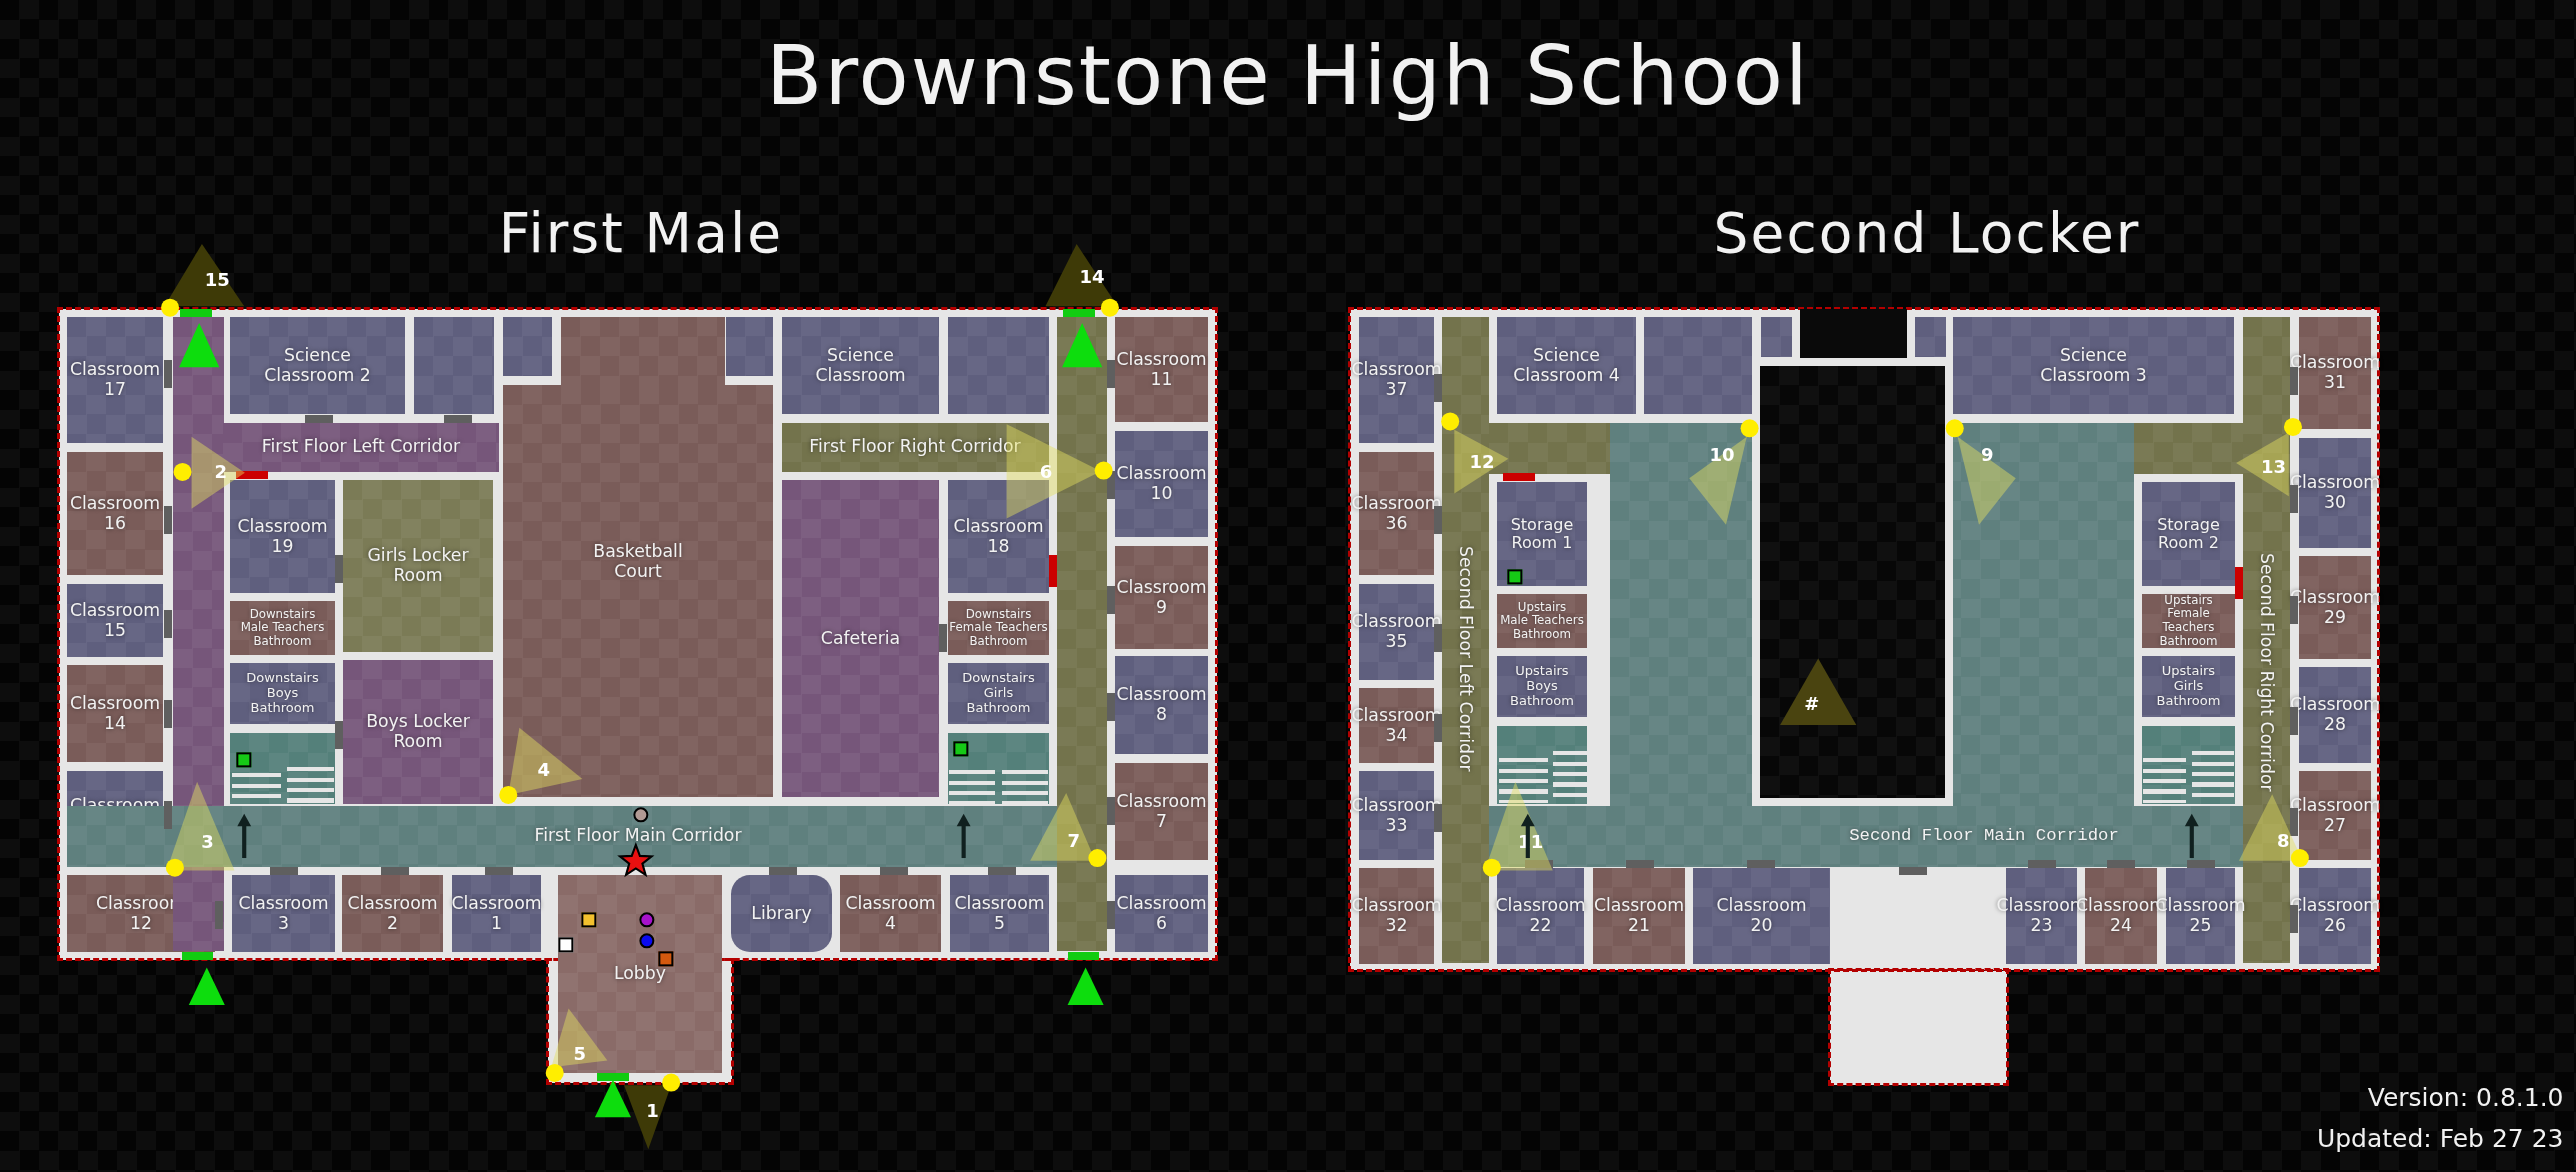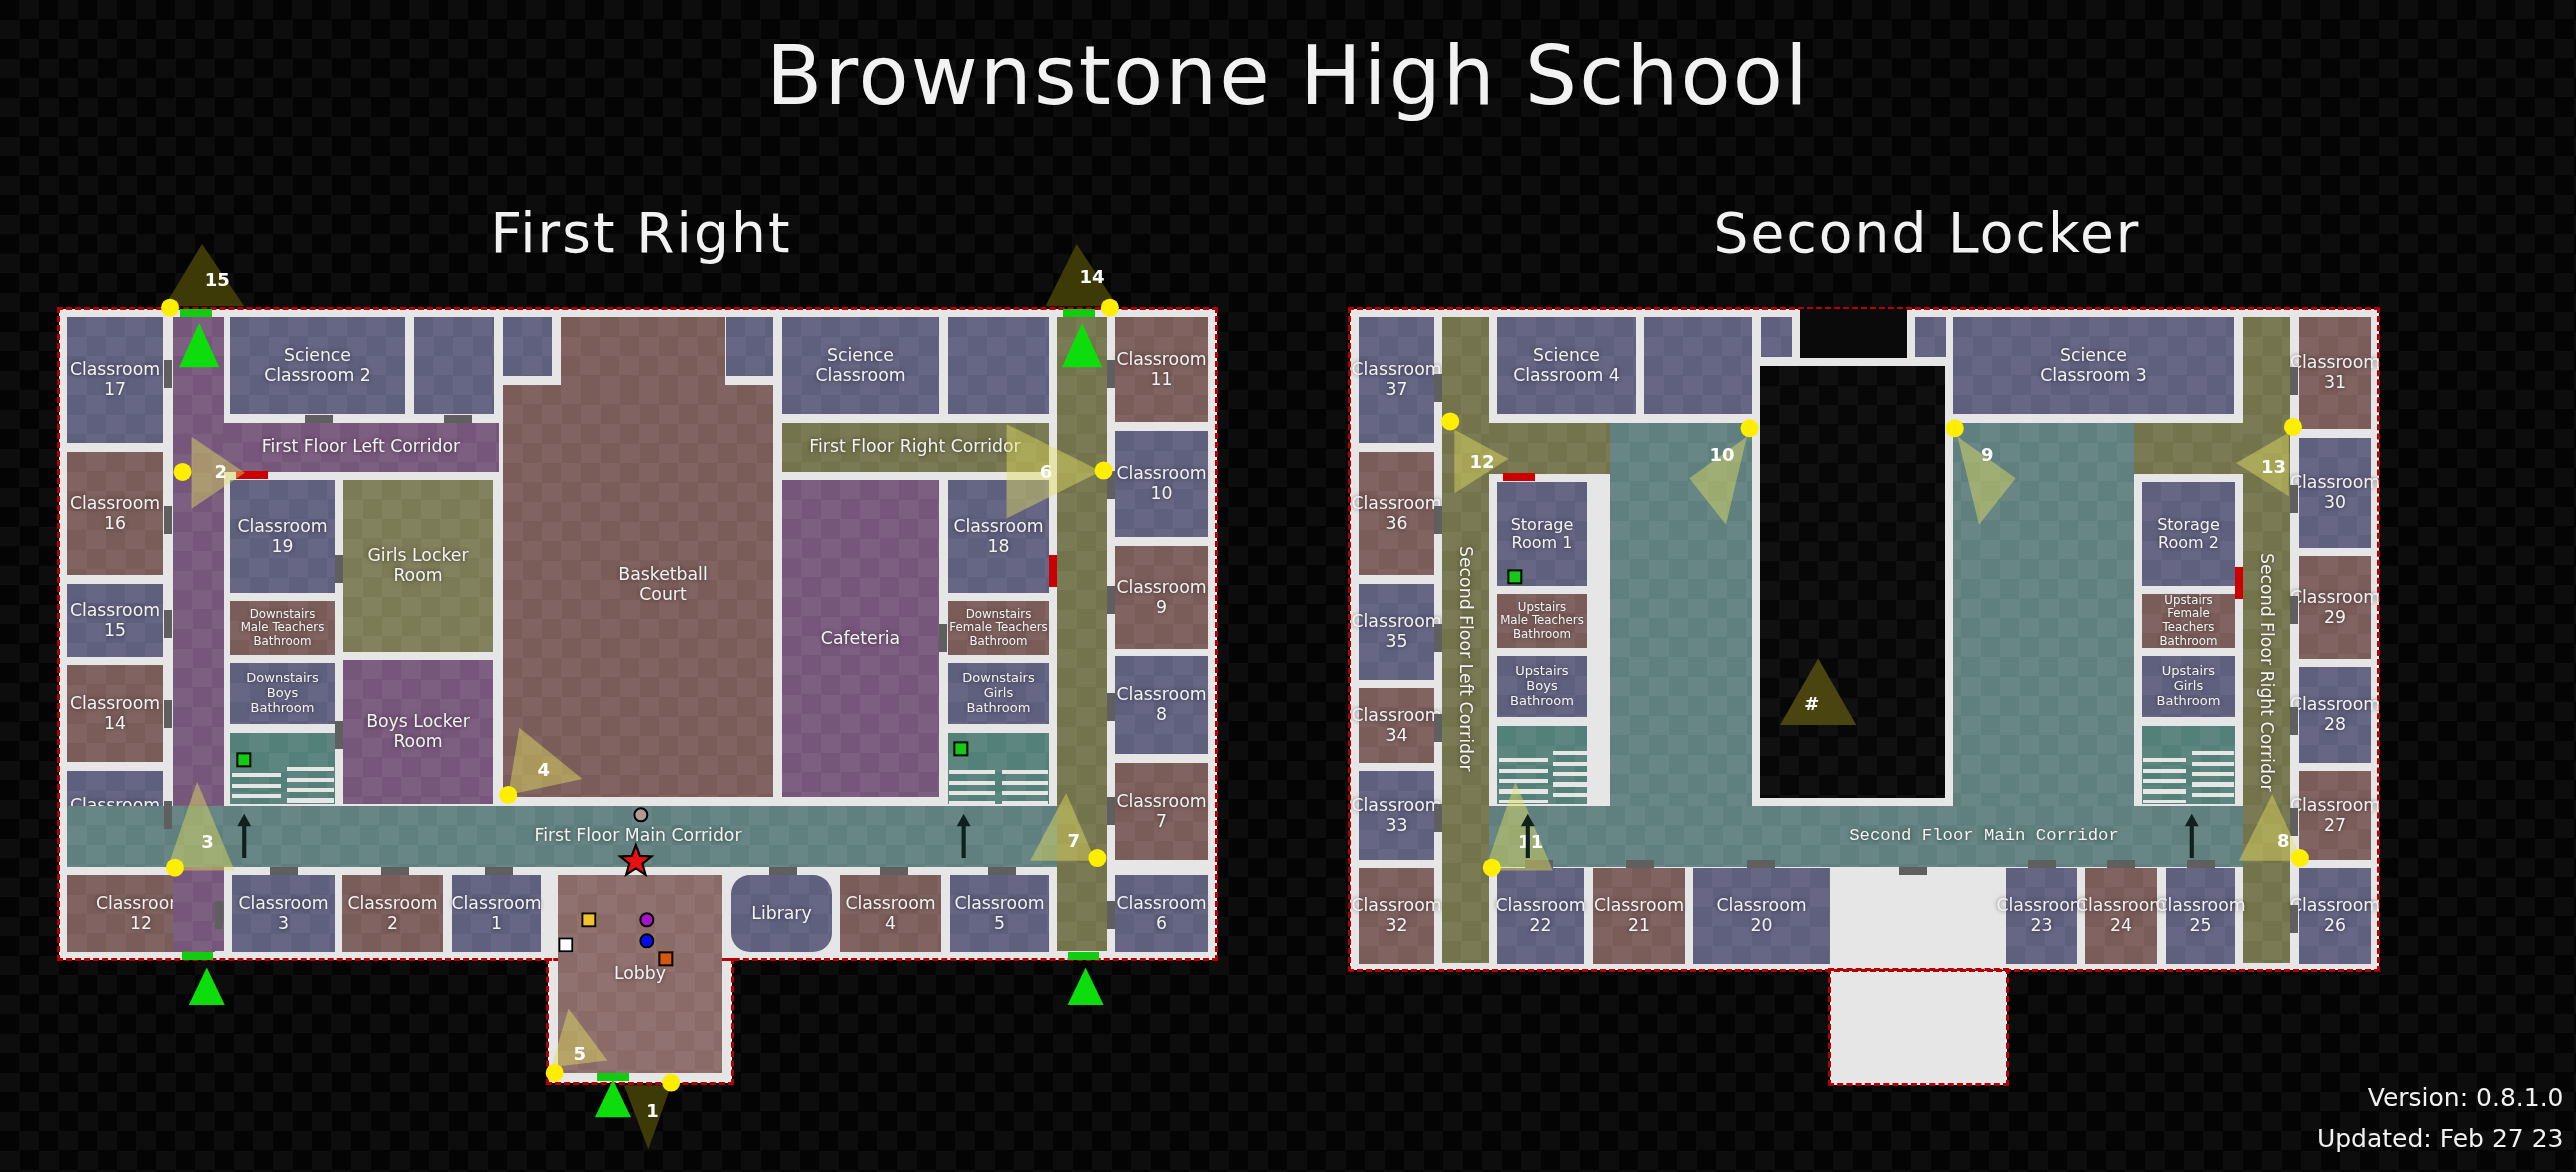--- a/index.html
+++ b/index.html
@@ -39,21 +39,21 @@
   #footer{position:absolute;right:12.5px;bottom:12.5px;text-align:right;font-size:25px;line-height:1.65;}
   #watermark{position:absolute;left:1843px;top:872px;font-size:28px;letter-spacing:0.7px;}
   svg{position:absolute;left:0;top:0;}
   .cone-n{font-size:26px;font-weight:bold;fill:#fff;}
 </style>
 </head>
 <body>
 
 <div id="stage">
   <div id="main-title" class="title">Brownstone High School</div>
-  <div class="floor-head title" style="left:641px">First Right</div>
+  <div class="floor-head title" style="left:641px">First Male</div>
   <div class="floor-head title" style="left:1927px">Second Locker</div>
 
   <div id="legend-box">
     <div id="legend-title">LEGEND</div>
     <div id="legend-note">Grid is 1 meter x 1 meter</div>
     <div id="legend-items">
         <div class="leg-row">
           <span class="leg-ic" style="background: rgb(22, 201, 22);"></span>
           <span>Fuse Box</span>
         </div>
@@ -238,21 +238,21 @@
       <span style="font-size: 17.3px;">Classroom
 6</span>
     </div>
     <div class="stairs" style="left: 232px; top: 767px; width: 49px; height: 36px;"></div>
     <div class="stairs" style="left: 287px; top: 761px; width: 47px; height: 42px;"></div>
     <div class="stairs" style="left: 949px; top: 764px; width: 46px; height: 40px;"></div>
     <div class="stairs" style="left: 1002px; top: 764px; width: 46px; height: 40px;"></div>
     <div class="flabel" style="left: 361px; top: 447px; width: auto; height: auto; font-size: 17.3px;">First Floor Left Corridor</div>
     <div class="flabel" style="left: 915px; top: 447px; width: auto; height: auto; font-size: 17.3px;">First Floor Right Corridor</div>
     <div class="flabel" style="left: 638px; top: 836px; width: auto; height: auto; font-size: 17.3px;">First Floor Main Corridor</div>
-    <div class="flabel" style="left: 638px; top: 585px; width: auto; height: auto; font-size: 17.3px; margin-left: 25px;">Basketball
+    <div class="flabel" style="left: 638px; top: 562px; width: auto; height: auto; font-size: 17.3px;">Basketball
 Court</div>
     <div class="item" style="left: 244px; top: 760px; width: 15.3px; height: 15.3px; background-color: rgb(22, 201, 22);"></div>
     <div class="item" style="left: 961px; top: 749px; width: 15.3px; height: 15.3px; background-color: rgb(22, 201, 22);"></div>
     <div class="item" style="left: 566px; top: 945px; width: 15.3px; height: 15.3px; background-color: rgb(255, 255, 255);"></div>
     <div class="item" style="left: 589px; top: 920px; width: 15.3px; height: 15.3px; background-color: rgb(242, 193, 46);"></div>
     <div class="item" style="left: 647px; top: 920px; width: 15.3px; height: 15.3px; background-color: rgb(167, 18, 204); border-radius: 50%;"></div>
     <div class="item" style="left: 647px; top: 941px; width: 15.3px; height: 15.3px; background-color: rgb(10, 10, 240); border-radius: 50%;"></div>
     <div class="item" style="left: 666px; top: 959px; width: 15.3px; height: 15.3px; background-color: rgb(212, 89, 15);"></div>
     <div class="item" style="left: 641px; top: 815px; width: 15.3px; height: 15.3px; background-color: rgb(178, 154, 148); border-radius: 50%;"></div>
     <div class="base" style="left: 1350px; top: 309px; width: 1029px; height: 661px;"></div>

